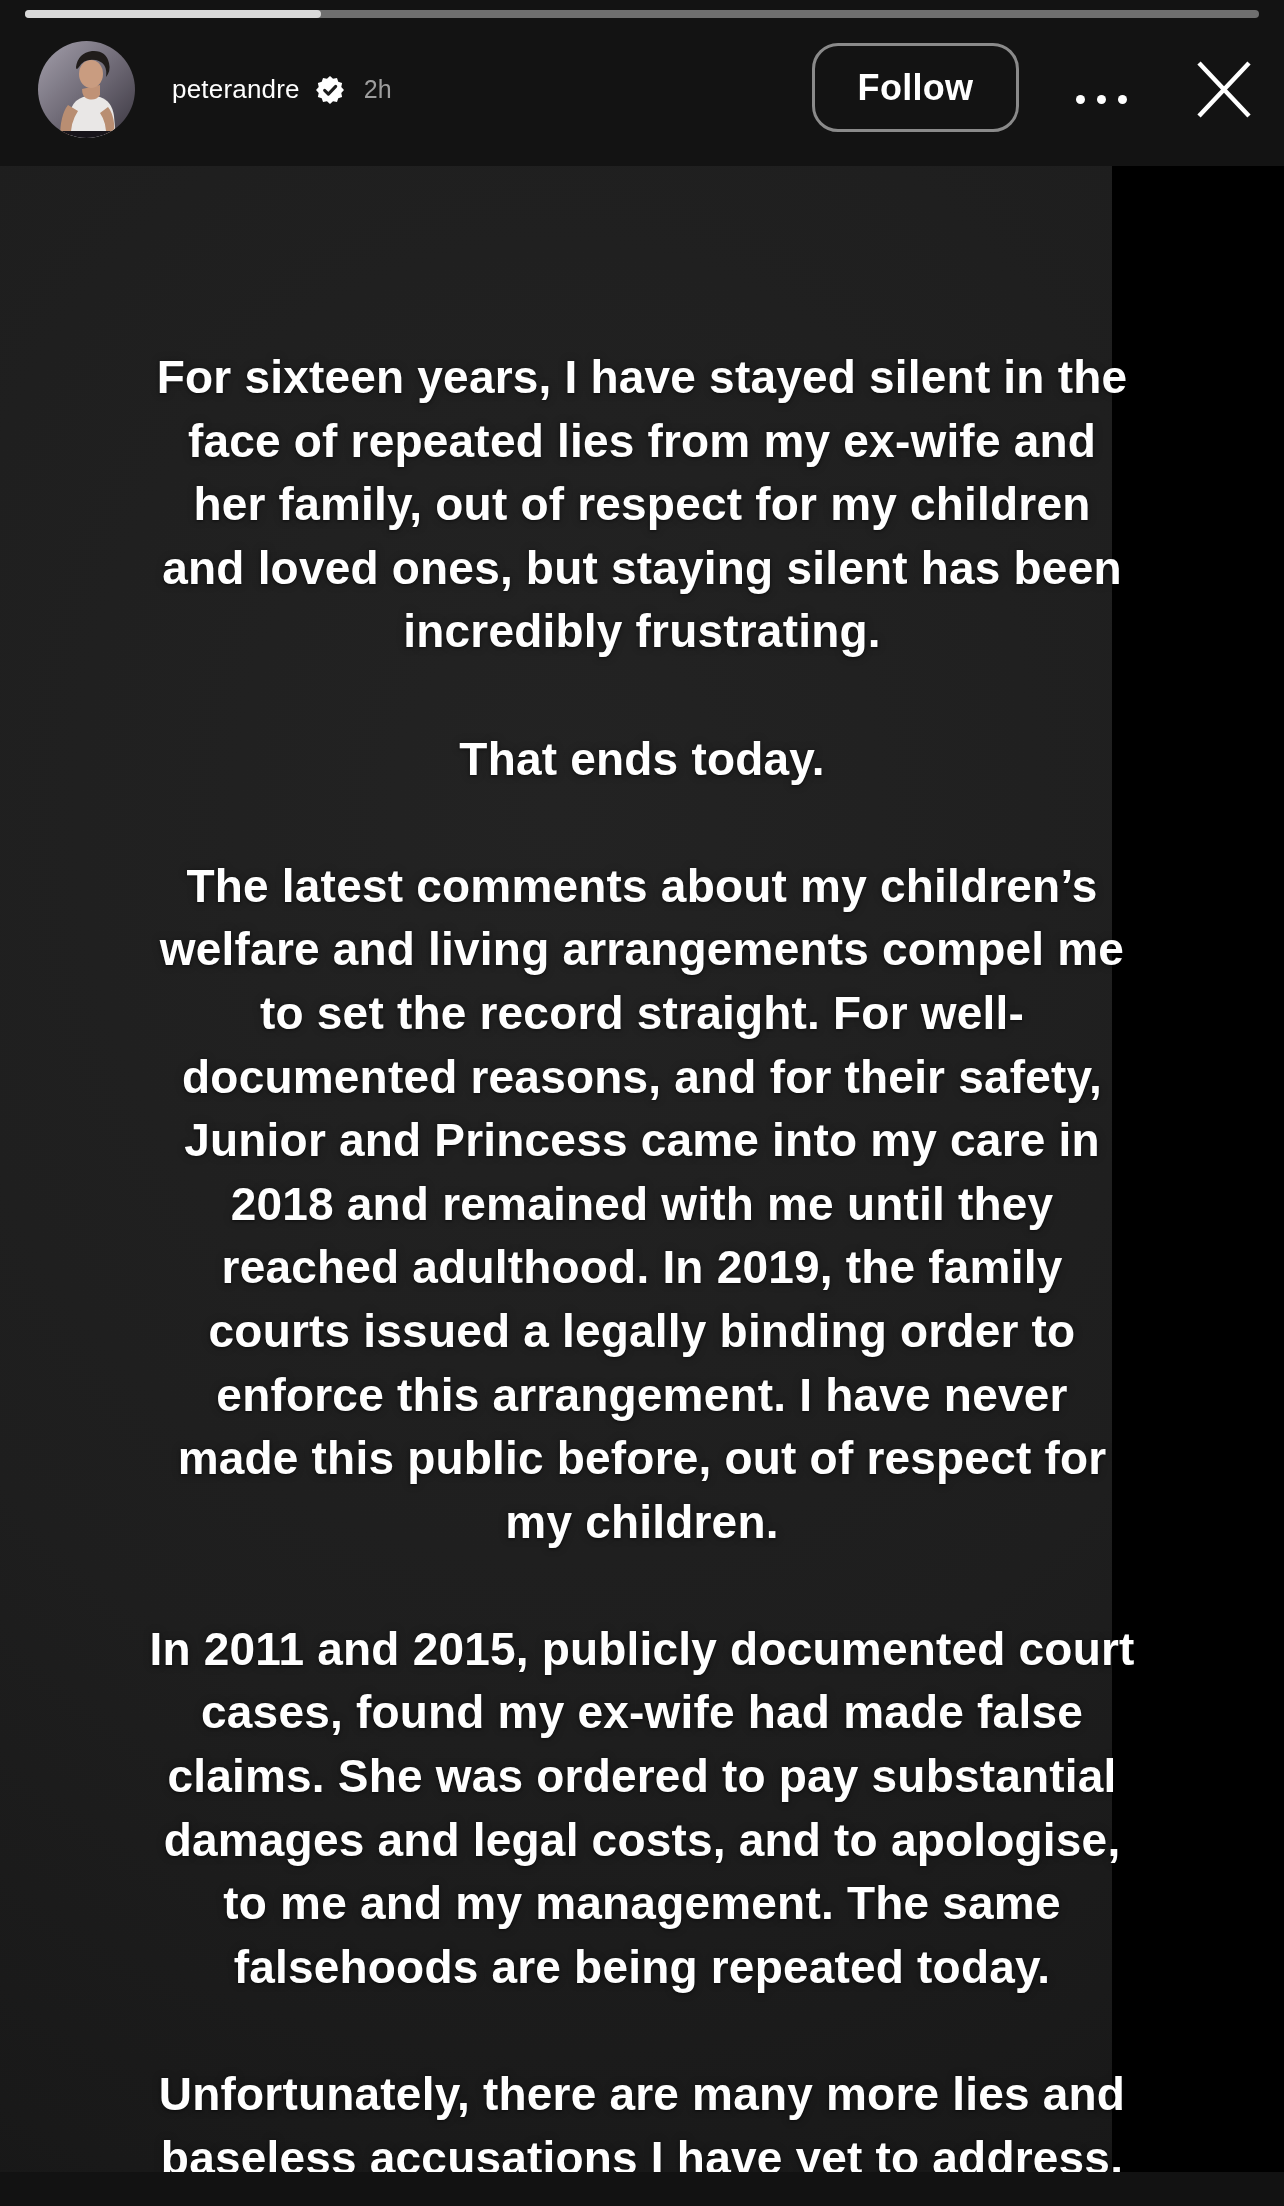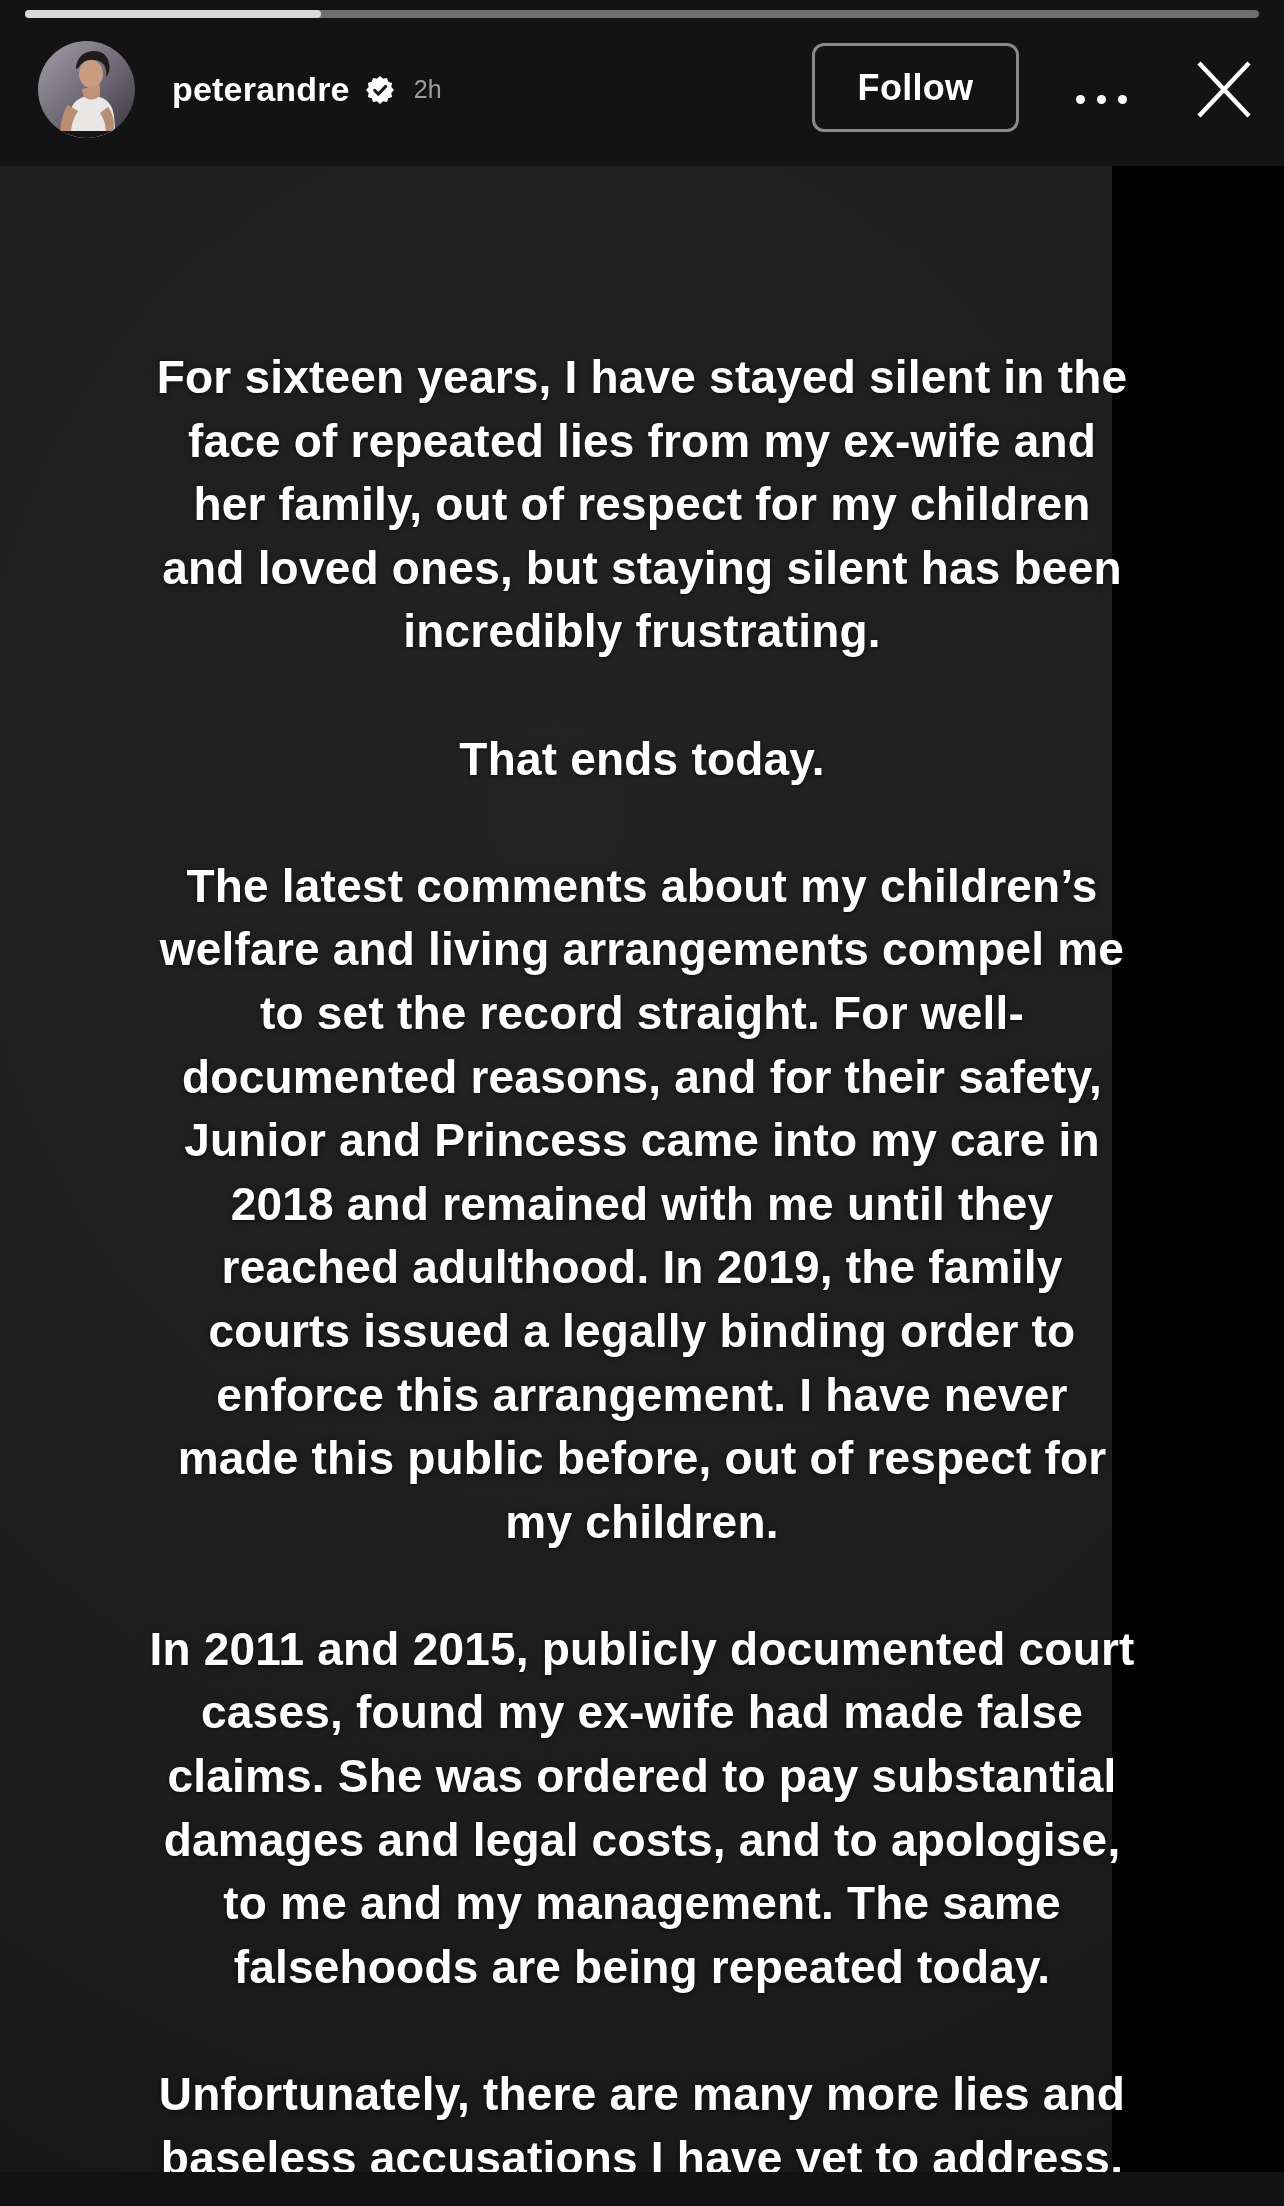--- a/index.html
+++ b/index.html
@@ -29,27 +29,27 @@
   .header{position:absolute;left:0;top:0;width:1284px;height:150px;}
   .avatar{
     position:absolute;left:38px;top:41px;width:97px;height:97px;border-radius:50%;
     overflow:hidden;cursor:pointer;
   }
   .avatar svg{display:block;width:100%;height:100%;}
   .user-row{
     position:absolute;left:172px;top:41px;height:97px;
     display:flex;align-items:center;gap:16px;
   }
-  .username{color:var(--text,#fff);font-size:34px;font-weight:700;letter-spacing:.2px;cursor:pointer;}
+  .username{color:var(--text,#fff);font-size:26px;font-weight:400;letter-spacing:.2px;cursor:pointer;}
   .verified{width:28px;height:28px;display:inline-flex;}
   .timestamp{color:var(--timestamp,#9e9e9e);font-size:25px;font-weight:400;margin-left:4px;}
 
   .follow-btn{
     position:absolute;left:812px;top:43px;width:207px;height:89px;
-    background:transparent;border:3px solid var(--follow-border,#8a8a8a);border-radius:12px;
+    background:transparent;border:3px solid var(--follow-border,#8a8a8a);border-radius:26px;
     color:var(--text,#fff);font-size:36px;font-weight:700;font-family:"Liberation Sans",sans-serif;
     display:flex;align-items:center;justify-content:center;cursor:pointer;letter-spacing:.3px;
   }
   .more-btn{
     position:absolute;left:1076px;top:85px;display:flex;gap:12px;cursor:pointer;padding:10px 0;
   }
   .more-btn .dot{width:9px;height:9px;border-radius:50%;background:var(--text,#fff);}
   .close-btn{position:absolute;left:1194px;top:58px;width:60px;height:63px;cursor:pointer;}
   .close-btn svg{display:block;width:100%;height:100%;}
 

